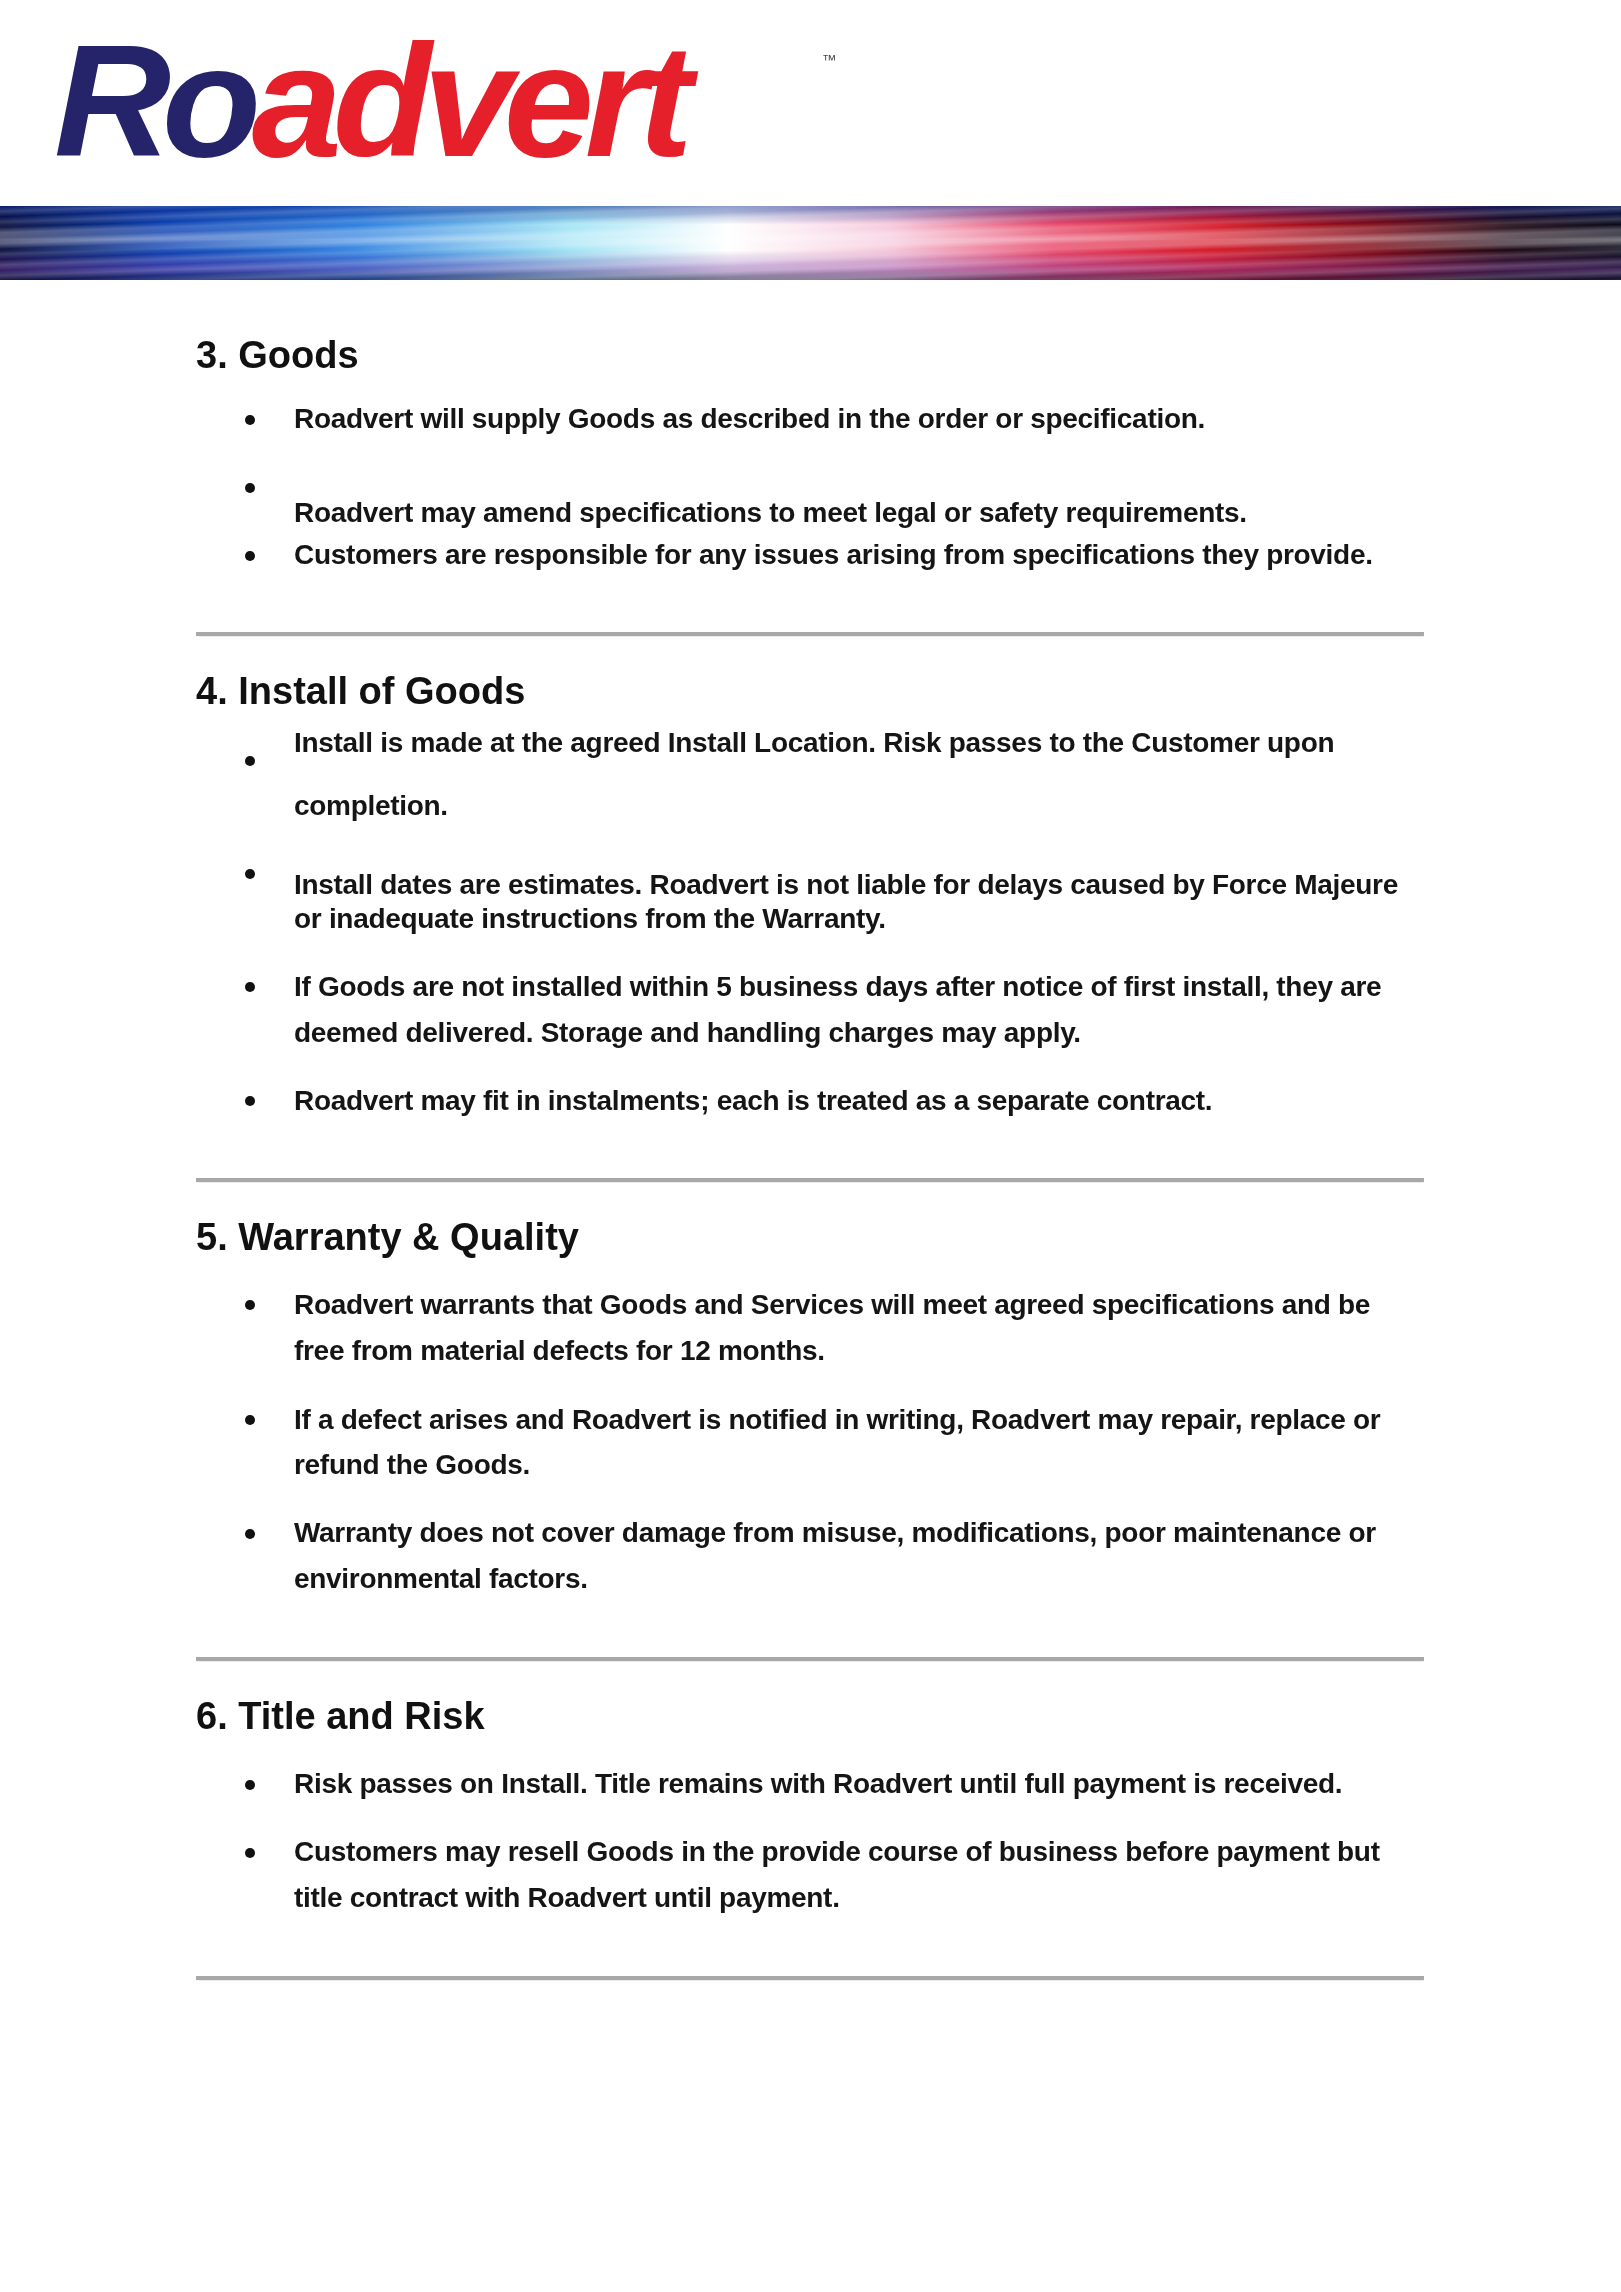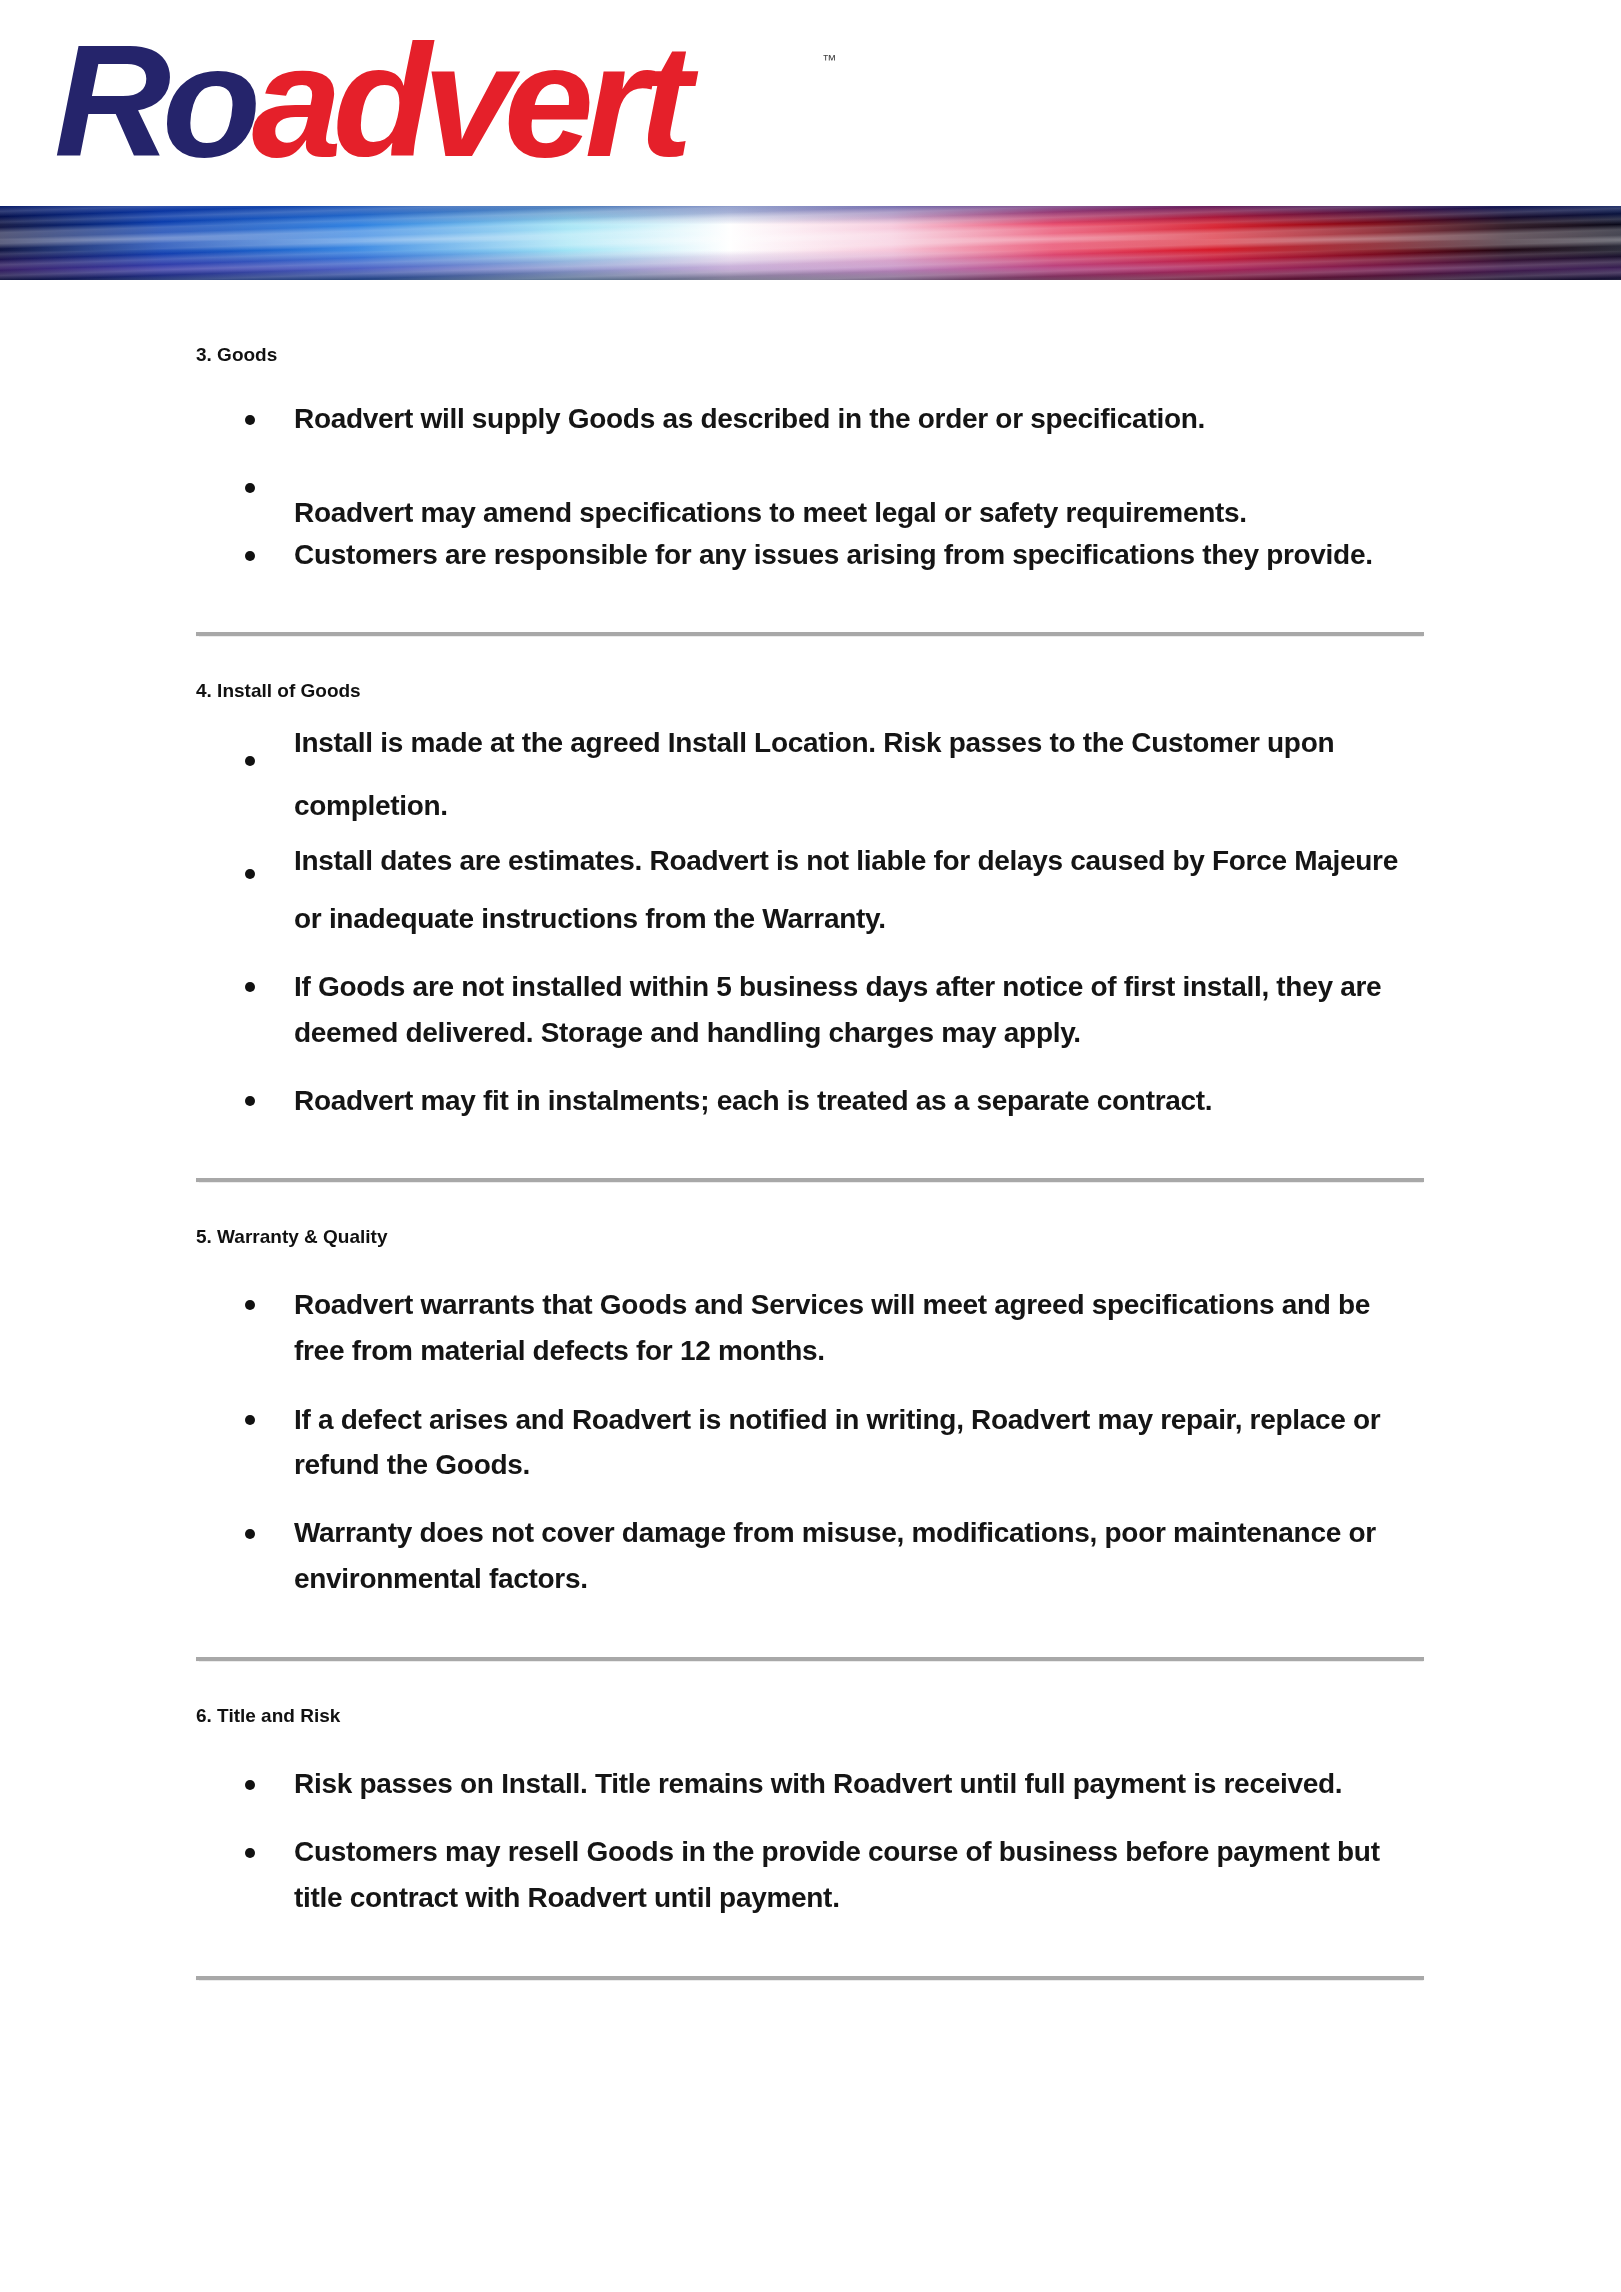--- a/index.html
+++ b/index.html
@@ -11,21 +11,21 @@
                  letter-spacing: -9px; white-space: nowrap; transform: scaleX(1.02); transform-origin: left top; }
     .logo-ro { color: #25246b; }
     .logo-advert { color: #e5202a; }
     .logo-tm { position: absolute; left: 768px; top: 27px; font-size: 14.3px; color: #444; font-family: "Liberation Sans", sans-serif; }
     .band { position: absolute; left: 0; top: 206px; width: 1621px; height: 74px; overflow: hidden;
             background: linear-gradient(90deg, #050a3a 0%, #0b3fb0 10%, #2a7ee0 22%, #9fe3f5 35%, #ffffff 45%, #f6c6da 55%, #e8486a 65%, #d51424 75%, #7a0612 85%, #1c0512 93%, #0a0a1a 100%); }
     .band::before { content: ""; position: absolute; inset: 0;
             background: linear-gradient(180deg, rgba(10,40,140,0.55) 0%, rgba(255,255,255,0) 25%, rgba(255,255,255,0.35) 45%, rgba(255,255,255,0) 60%, rgba(120,60,160,0.45) 85%, rgba(20,20,60,0.6) 100%); }
     .band::after { content: ""; position: absolute; inset: 0;
             background: repeating-linear-gradient(178deg, rgba(255,255,255,0.0) 0px, rgba(255,255,255,0.18) 5.4px, rgba(255,255,255,0) 10.7px); }
-    .heading { position: absolute; left: 196px; font-weight: bold; font-size: 19px; line-height: 36px;
+    .heading { position: absolute; left: 196px; font-weight: bold; font-size: 38px; line-height: 36px;
                color: #111; white-space: nowrap; }
     .bullet { position: absolute; left: 245px; width: 9.9px; height: 9.9px; border-radius: 50%; background: #111; }
     .line { position: absolute; left: 294px; font-size: 28px; line-height: 36px; white-space: nowrap; color: #151515;
             letter-spacing: -0.3px; font-weight: bold; }
     .divider { position: absolute; left: 196px; width: 1228px; height: 3.6px; background: #a8a8a8;
                box-shadow: 0 0.9px 0.9px rgba(0,0,0,0.08); }
   </style>
 </head>
 <body>
 
@@ -42,21 +42,21 @@
 <div class="line" style="top:495px">Roadvert may amend specifications to meet legal or safety requirements.</div>
 <span class="bullet" style="top:551px"></span>
 <div class="line" style="top:537px">Customers are responsible for any issues arising from specifications they provide.</div>
 <div class="divider" style="top:632px"></div>
 
 <div class="heading" style="top:673px">4. Install of Goods</div>
 <span class="bullet" style="top:756px"></span>
 <div class="line" style="top:725px">Install is made at the agreed Install Location. Risk passes to the Customer upon</div>
 <div class="line" style="top:788px">completion.</div>
 <span class="bullet" style="top:869px"></span>
-<div class="line" style="top:843px">Install dates are estimates. Roadvert is not liable for delays caused by Force Majeure</div>
+<div class="line" style="top:867px">Install dates are estimates. Roadvert is not liable for delays caused by Force Majeure</div>
 <div class="line" style="top:901px">or inadequate instructions from the Warranty.</div>
 <span class="bullet" style="top:982px"></span>
 <div class="line" style="top:969px">If Goods are not installed within 5 business days after notice of first install, they are</div>
 <div class="line" style="top:1015px">deemed delivered. Storage and handling charges may apply.</div>
 <span class="bullet" style="top:1096px"></span>
 <div class="line" style="top:1083px">Roadvert may fit in instalments; each is treated as a separate contract.</div>
 <div class="divider" style="top:1178px"></div>
 
 <div class="heading" style="top:1219px">5. Warranty &amp; Quality</div>
 <span class="bullet" style="top:1300px"></span>

